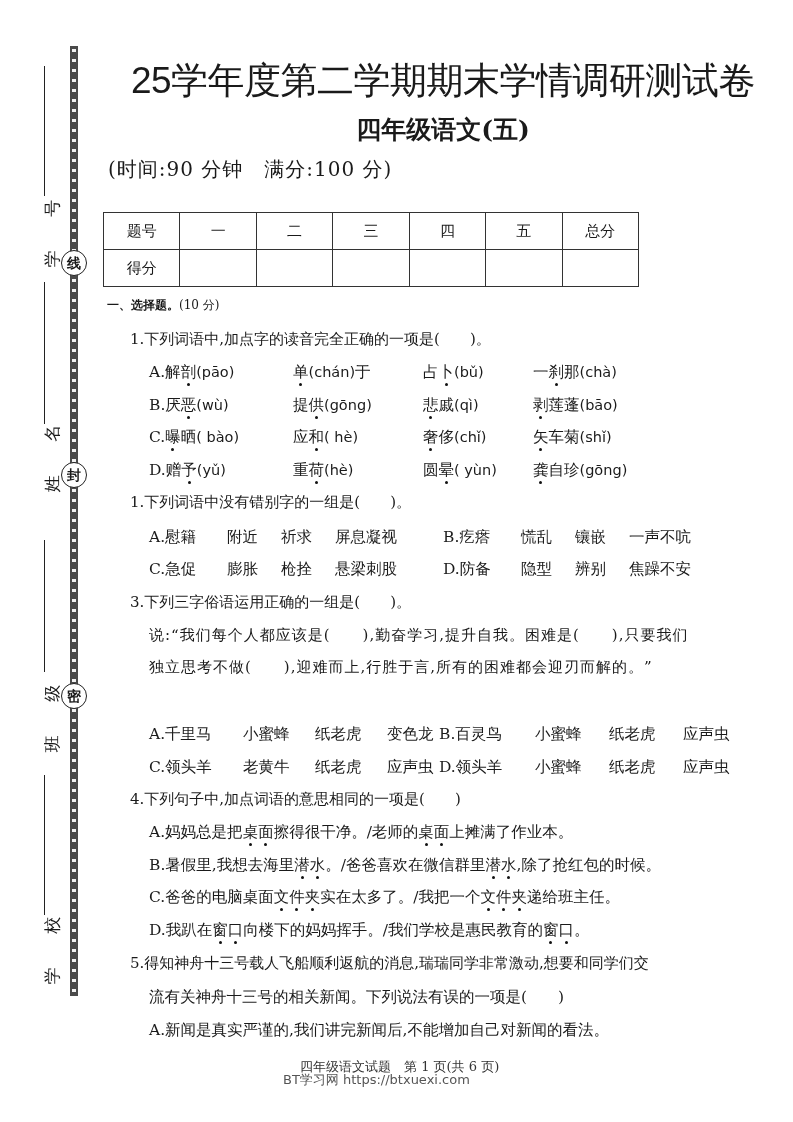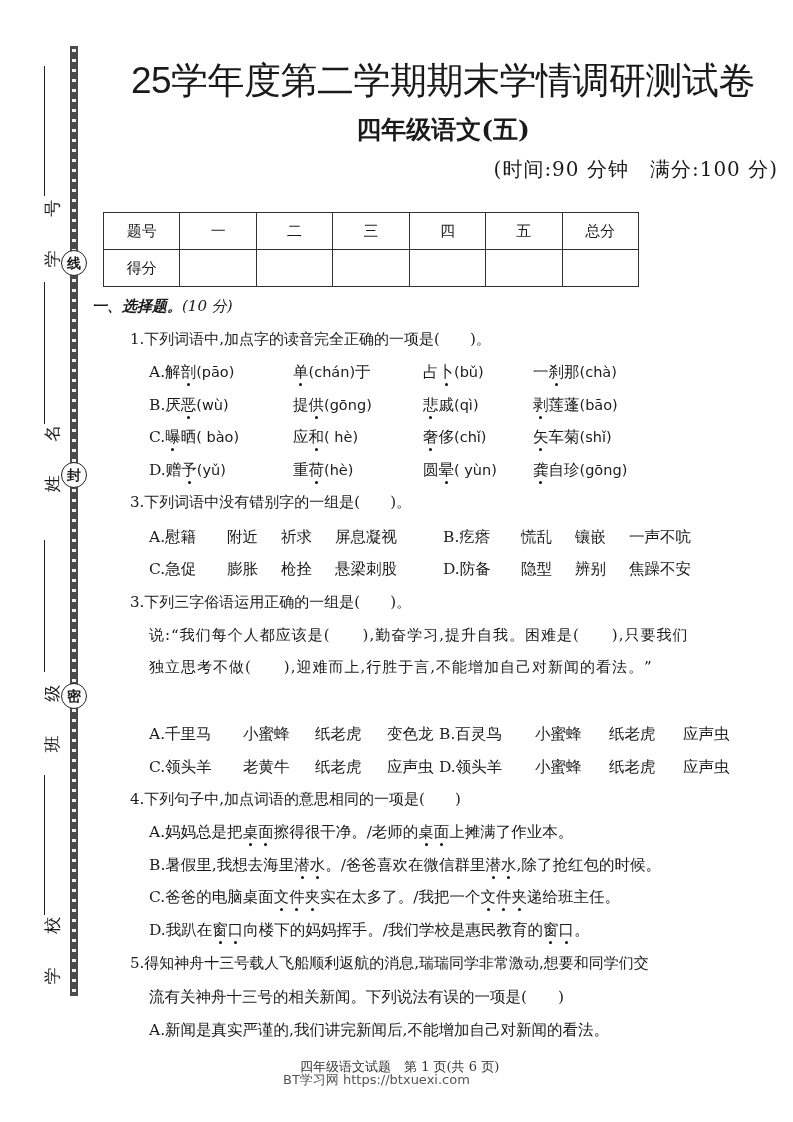--- a/index.html
+++ b/index.html
@@ -13,27 +13,27 @@
   .seal { position:absolute; left:61px; width:24px; height:24px; border:1.5px solid #222; border-radius:50%;
           background:#fff; font-size:14px; line-height:24px; text-align:center; font-weight:bold; }
 
   .side-label { position:absolute; left:28px; font-size:17px; transform:rotate(-90deg); transform-origin:center;
           white-space:nowrap; letter-spacing:14px; }
   .side-line { position:absolute; left:44px; width:1px; background:#222; }
 
   .title { position:absolute; left:108px; top:56px; width:670px; text-align:center;
            font-family:Liberation Sans, sans-serif; font-size:37px; letter-spacing:-0.5px; }
   .subtitle { position:absolute; left:108px; top:113px; width:670px; text-align:center; font-size:25px; font-weight:bold; }
-  .timeinfo { position:absolute; left:108px; top:156px; width:670px; text-align:right; font-size:20px; letter-spacing:1px; }
+  .timeinfo { position:absolute; left:108px; top:156px; width:670px; text-align:left; font-size:20px; letter-spacing:1px; }
 
   table.score { position:absolute; left:103px; top:212px; width:536px; border-collapse:collapse;
                 font-family:"DejaVu Sans","Liberation Sans",sans-serif; font-size:15px; border:1.5px solid #222; }
   table.score td { border:1px solid #333; height:34px; text-align:center; width:91px; }
 
-  .section { position:absolute; left:92px; top:297px; font-size:15px;font-style:italic; }
+  .section { position:absolute; left:107px; top:297px; font-size:12px; }
   .section b { font-family:"DejaVu Sans","Liberation Sans",sans-serif; font-weight:bold; }
 
   .q { position:absolute; left:130px; font-size:15px; white-space:nowrap; }
   .opt-row { position:absolute; left:149px; font-size:15.5px; white-space:nowrap; }
   .opt-row span.cell { position:absolute; white-space:nowrap; }
   .dot { position:relative; }
   .dot::after { content:""; position:absolute; left:50%; bottom:-5px; width:3px; height:3px; margin-left:-1.5px; background:#111; border-radius:50%; }
   .py { font-family:"DejaVu Sans","Liberation Sans",sans-serif; font-size:14.5px; }
 
   .para { position:absolute; left:149px; width:630px; font-size:15px; line-height:32px; letter-spacing:1px; }
@@ -112,21 +112,21 @@
   <span class="cell" style="left:274px"><span class="dot">奢</span>侈<span class="py">(chǐ)</span></span>
   <span class="cell" style="left:384px"><span class="dot">矢</span>车菊<span class="py">(shǐ)</span></span>
 </div>
 <div class="opt-row" style="top:460px">
   <span class="cell" style="left:0">D.赠<span class="dot">予</span><span class="py">(yǔ)</span></span>
   <span class="cell" style="left:144px">重<span class="dot">荷</span><span class="py">(hè)</span></span>
   <span class="cell" style="left:274px">圆<span class="dot">晕</span><span class="py">( yùn)</span></span>
   <span class="cell" style="left:384px"><span class="dot">龚</span>自珍<span class="py">(gōng)</span></span>
 </div>
 
-<div class="q" style="top:493px">3.下列词语中没有错别字的一组是(　　)。</div>
+<div class="q" style="top:493px">1.下列词语中没有错别字的一组是(　　)。</div>
 <div class="opt-row" style="top:527px">
   <span class="cell" style="left:0">A.慰籍</span>
   <span class="cell" style="left:78px">附近</span>
   <span class="cell" style="left:132px">祈求</span>
   <span class="cell" style="left:186px">屏息凝视</span>
   <span class="cell" style="left:294px">B.疙瘩</span>
   <span class="cell" style="left:372px">慌乱</span>
   <span class="cell" style="left:426px">镶嵌</span>
   <span class="cell" style="left:480px">一声不吭</span>
 </div>
@@ -137,21 +137,21 @@
   <span class="cell" style="left:186px">悬梁刺股</span>
   <span class="cell" style="left:294px">D.防备</span>
   <span class="cell" style="left:372px">隐型</span>
   <span class="cell" style="left:426px">辨别</span>
   <span class="cell" style="left:480px">焦躁不安</span>
 </div>
 
 <div class="q" style="top:593px">3.下列三字俗语运用正确的一组是(　　)。</div>
 <div class="para" style="top:619px;left:149px">
   <div>说:“我们每个人都应该是(　　),勤奋学习,提升自我。困难是(　　),只要我们</div>
-  <div>独立思考不做(　　),迎难而上,行胜于言,不能增加自己对新闻的看法。”</div>
+  <div>独立思考不做(　　),迎难而上,行胜于言,所有的困难都会迎刃而解的。”</div>
 </div>
 <div class="opt-row" style="top:724px">
   <span class="cell" style="left:0">A.千里马</span>
   <span class="cell" style="left:94px">小蜜蜂</span>
   <span class="cell" style="left:166px">纸老虎</span>
   <span class="cell" style="left:238px">变色龙</span>
   <span class="cell" style="left:290px">B.百灵鸟</span>
   <span class="cell" style="left:386px">小蜜蜂</span>
   <span class="cell" style="left:460px">纸老虎</span>
   <span class="cell" style="left:534px">应声虫</span>

